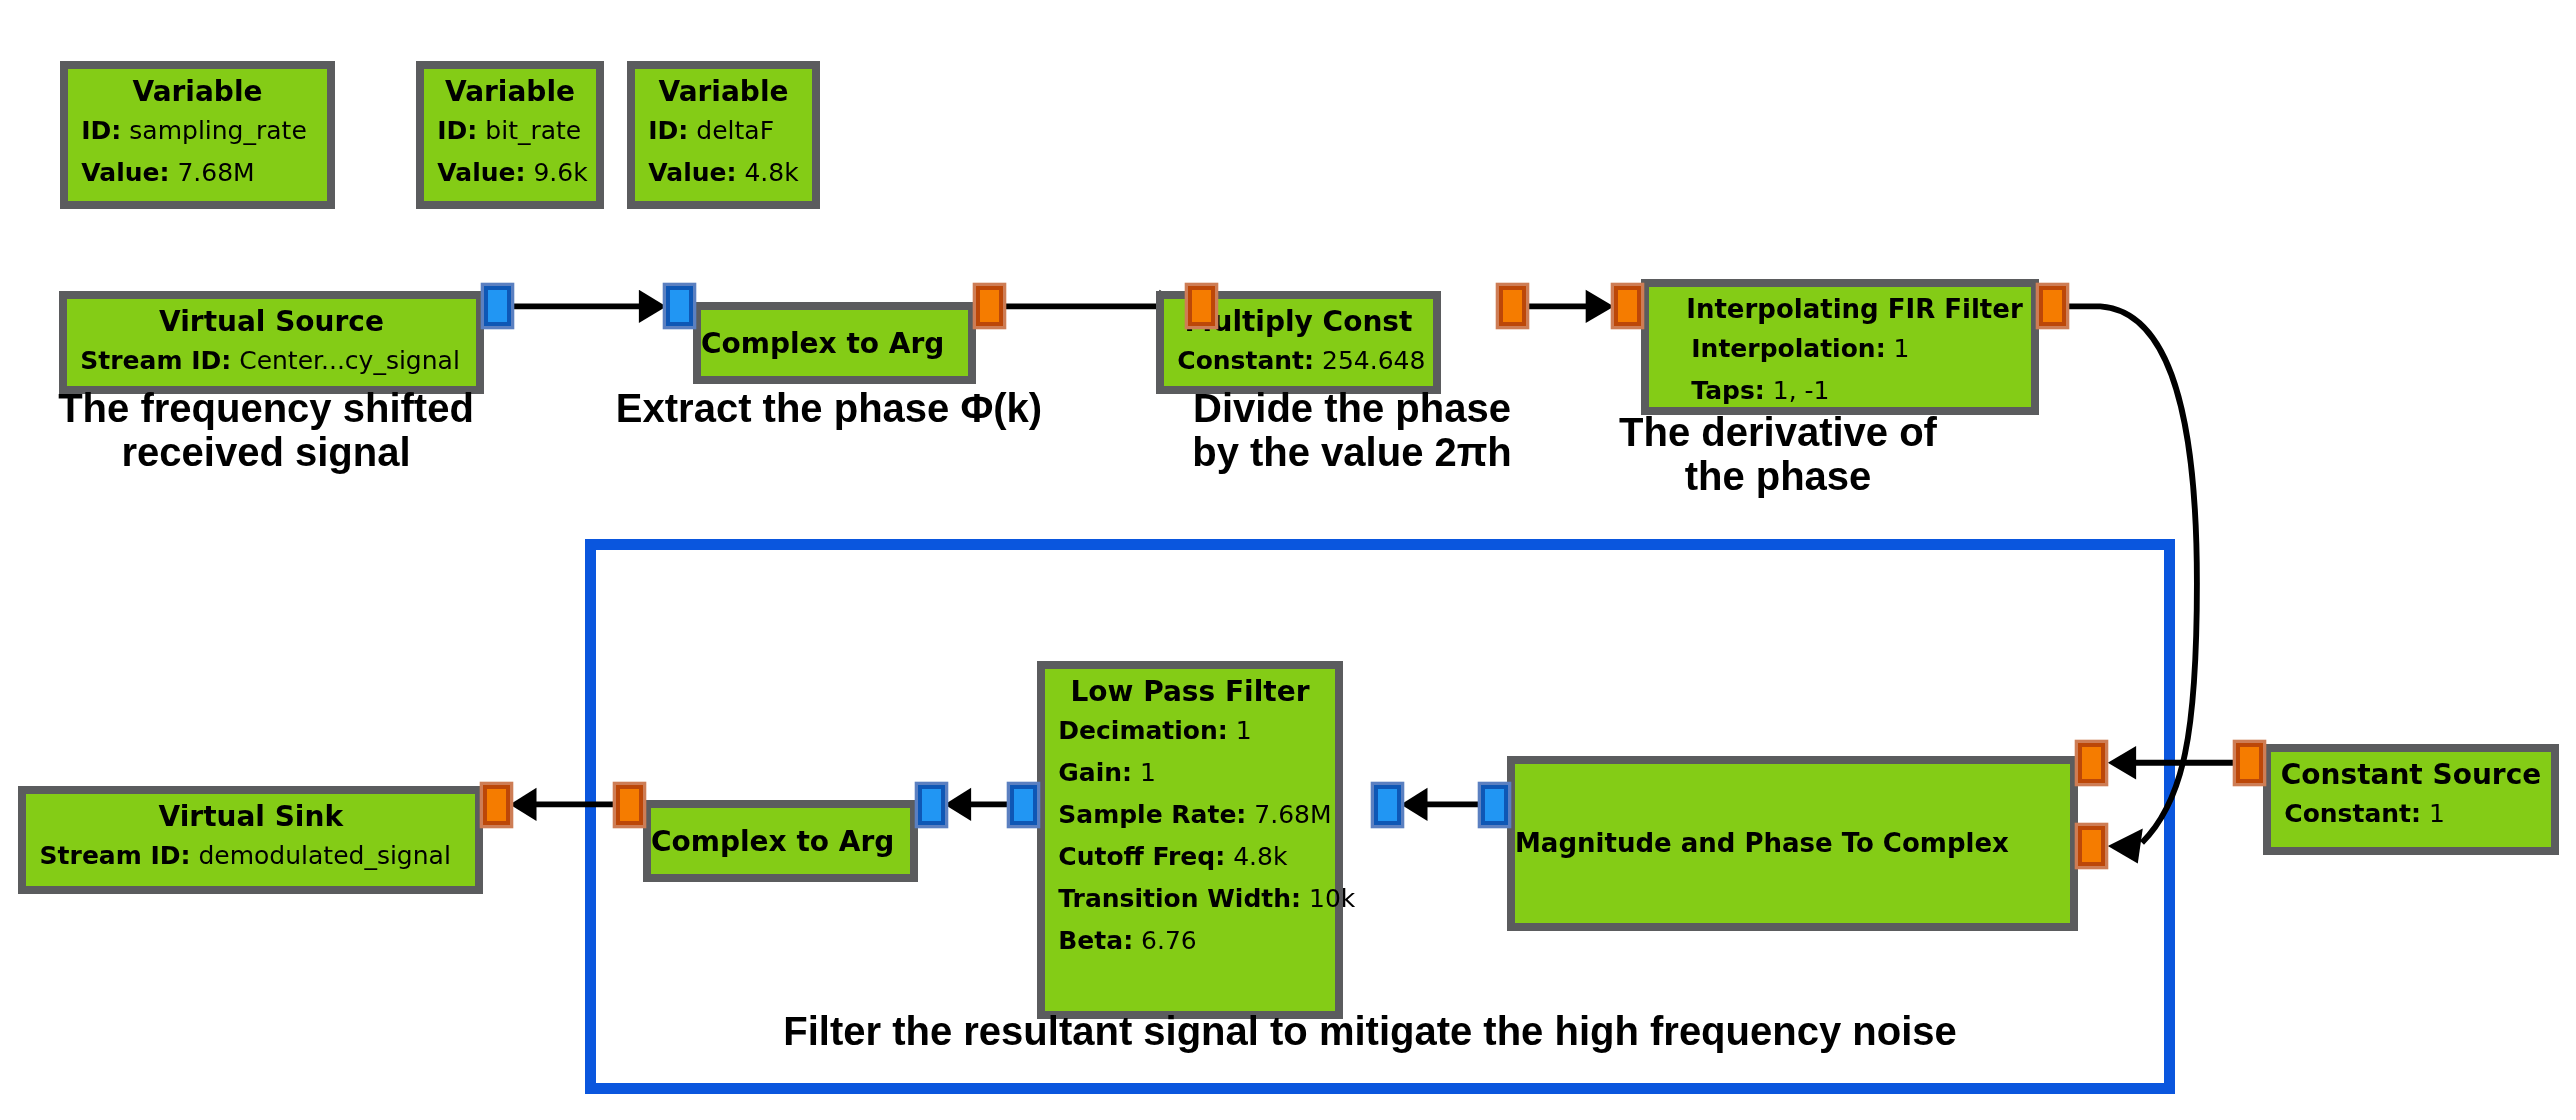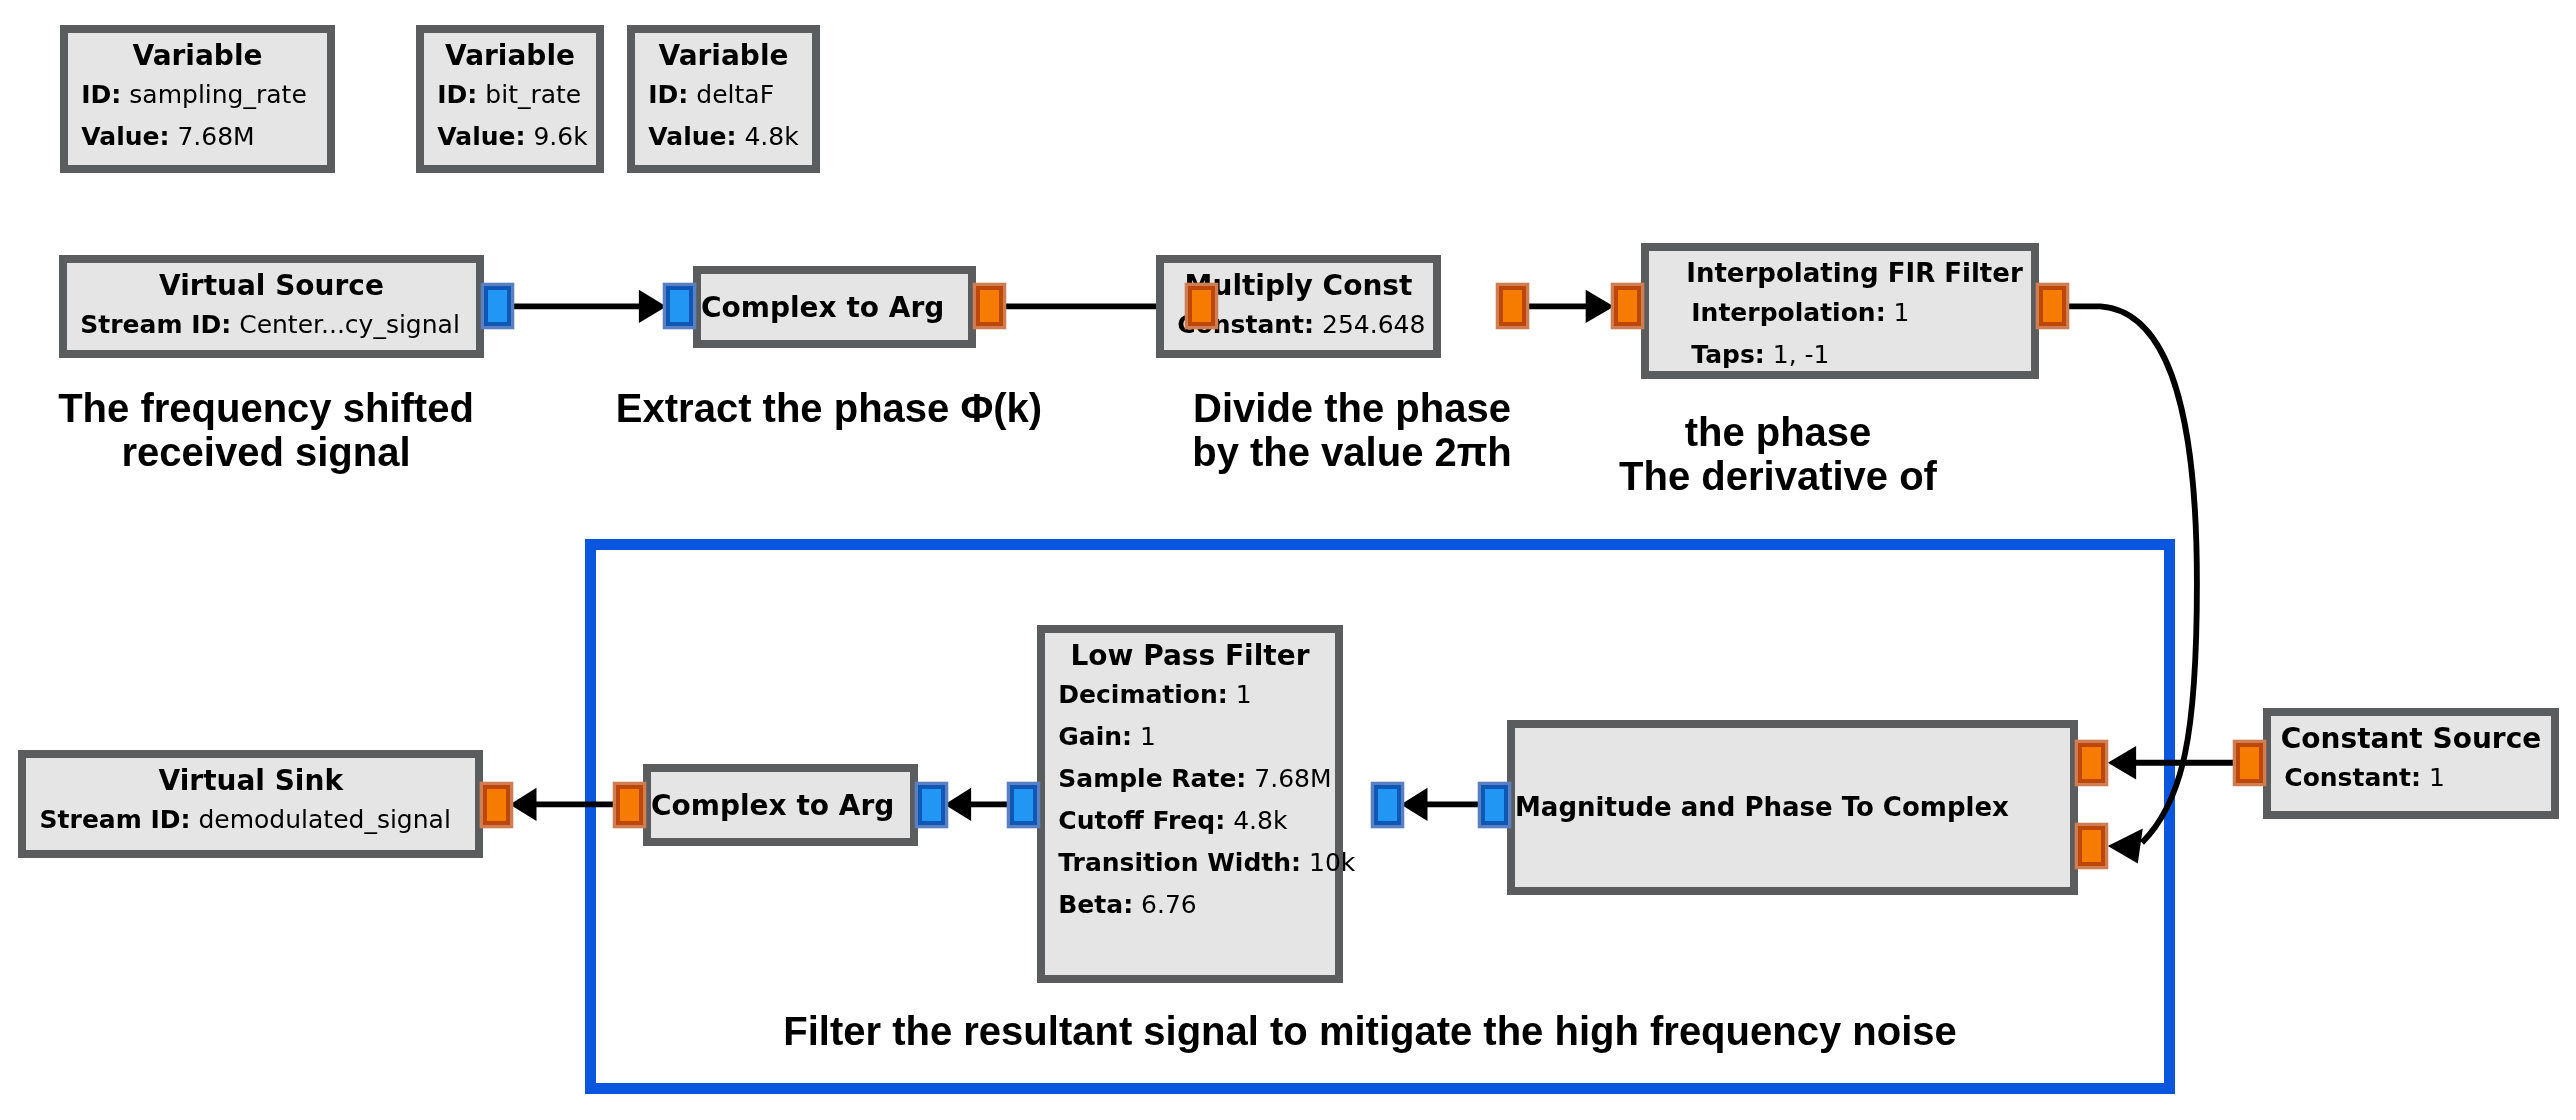--- a/index.html
+++ b/index.html
@@ -10,22 +10,22 @@
   }
   .annotation-box {
     position:absolute; left:585px; top:539px; width:1590px; height:555px;
     border:11.7px solid #0A56DE; box-sizing:border-box; z-index:1;
   }
   svg.wires { position:absolute; left:0; top:0; z-index:2; }
   svg.wires path, svg.wires line { stroke:#000; stroke-width:7; fill:none; }
   svg.wires polygon { fill:#000; stroke:none; }
 
   .block {
-    position:absolute; background:#e5e5e5; border:8.3px solid #5B5C5E;
-    box-sizing:border-box; z-index:3;
+    position:absolute; background:#84cc16; border:8.3px solid #5B5C5E;
+    box-sizing:border-box; z-index:3;margin-top:36px;
   }
   .block .title {
     font-size:28px; font-weight:bold; text-align:center;
     margin-top:4.2px; white-space:nowrap; line-height:37px;
   }
   .block .title.small { font-size:26px; }
   .block .param {
     font-size:25px; line-height:42px; padding-left:13.3px; white-space:nowrap;
   }
   .block .param b { font-weight:bold;text-align:center; }
@@ -174,21 +174,21 @@
     <div>received signal</div>
   </div>
   <div class="caption" style="left:829px; top:386px;">
     <div>Extract the phase Φ(k)</div>
   </div>
   <div class="caption" style="left:1352px; top:386px;">
     <div>Divide the phase</div>
     <div>by the value 2πh</div>
   </div>
   <div class="caption" style="left:1778px; top:410px;">
+    <div>The derivative of</div>
     <div>the phase</div>
-    <div>The derivative of</div>
   </div>
   <div class="caption" style="left:1370px; top:1009px;">
     <div>Filter the resultant signal to mitigate the high frequency noise</div>
   </div>
 
 </div>
 
 
 </body></html>

